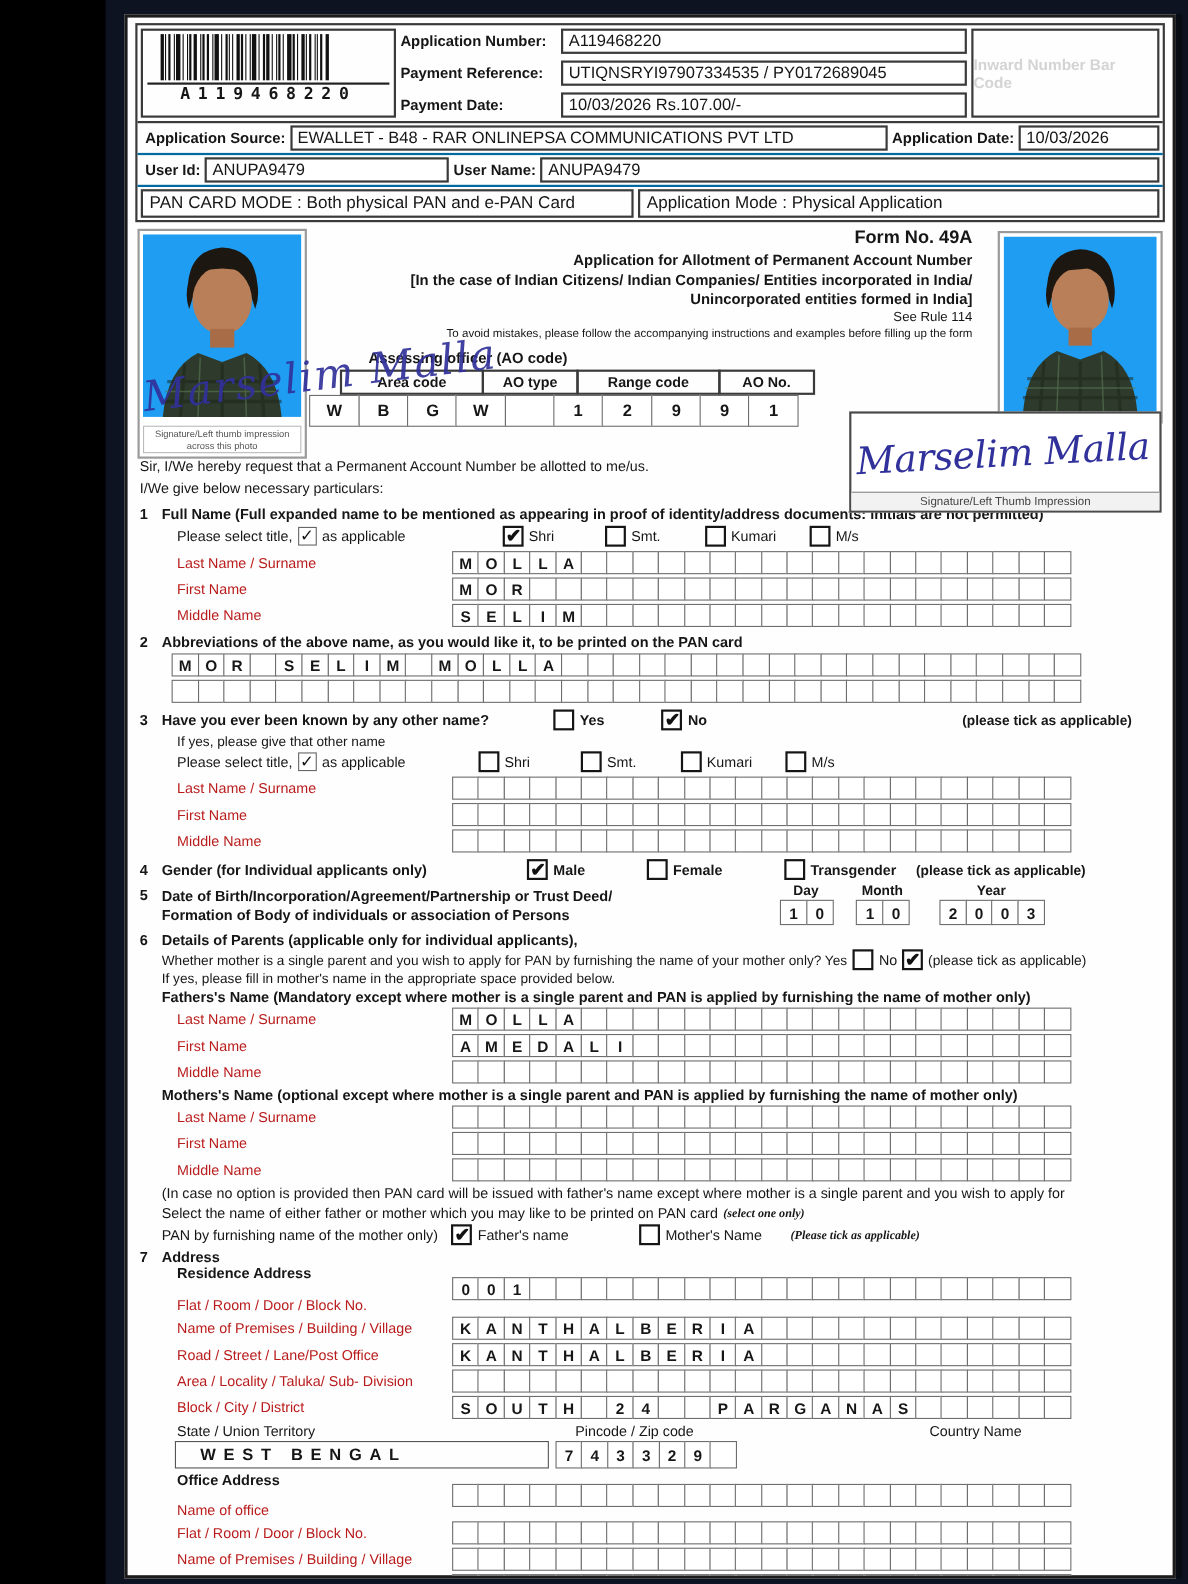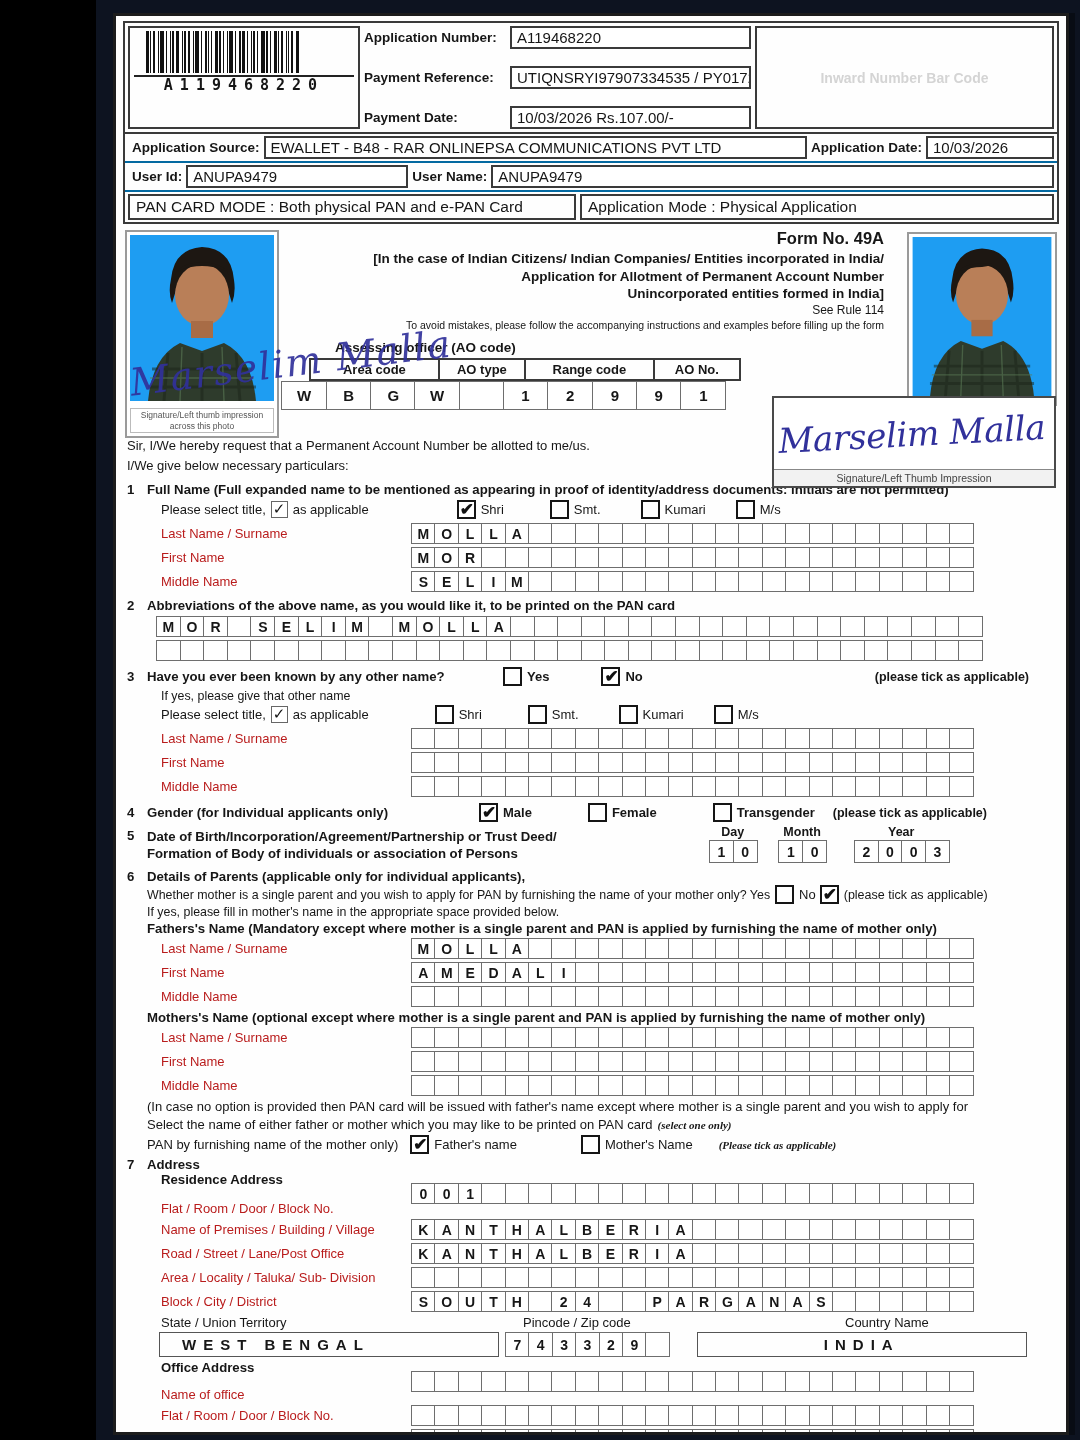--- a/index.html
+++ b/index.html
@@ -10,21 +10,21 @@
   .page{position:absolute;left:113px;top:13px;width:956px;height:1422px;background:#fefefe;border:3px solid #1c1c1c;padding:5px 7px;overflow:hidden;box-shadow:6px 0 0 rgba(0,0,0,.35);}
   .hdrwrap{border:2px solid #3a3a3a;}
   .hrow{display:flex;align-items:center;padding:2px 3px;border-bottom:2px solid #0369a1;}
   .hrow:last-child{border-bottom:none;}
   .klabel{font-weight:bold;font-size:13.5px;white-space:nowrap;padding:0 4px;}
   .vbox{border:2px solid #3a3a3a;background:#fff;font-size:15px;padding:1px 5px;white-space:nowrap;overflow:hidden;}
   .grow{flex:1;}
   .hdr-top{display:flex;align-items:stretch;border-bottom:2px solid #3a3a3a;padding:3px;}
   .barcode-box{width:232px;border:2px solid #3a3a3a;padding:3px 4px 1px 4px;display:flex;flex-direction:column;align-items:center;}
   .bc-text{font-family:"DejaVu Sans Mono",monospace;font-weight:bold;font-size:15px;letter-spacing:7px;border-top:2px solid #222;width:100%;text-align:center;line-height:1.1;}
-  .hdr-mid{width:395px;display:flex;flex-direction:column;gap:17px;padding:0 4px;justify-content:flex-end;}
+  .hdr-mid{width:523px;display:flex;flex-direction:column;gap:6px;padding:0 4px;justify-content:flex-end;}
   .kv{display:flex;align-items:center;}
   .kv .klabel{width:146px;padding:0;}
   .kv .vbox{flex:1;}
   .inward-box{flex:1;border:2px solid #3a3a3a;display:flex;align-items:center;justify-content:center;color:#d4d4d4;font-weight:bold;font-size:14px;}
   .mode-box{font-size:15.5px;border:2px solid #3a3a3a;padding:2px 6px;}
   .bodyarea{position:relative;padding-top:4px;}
   
   .photo-frame{position:absolute;border:2px solid #9a9a9a;background:#fff;padding:3px;z-index:2;}
   .photo-frame.pl{left:2px;top:6px;width:154px;}
   .photo-frame.pr{right:2px;top:8px;width:150px;}
@@ -218,22 +218,22 @@
 
     <div class="sigbox">
       <svg viewBox="0 0 270 60">
         <text x="4" y="42" font-family="DejaVu Serif, serif" font-style="italic" font-size="33" fill="#31319b" textLength="258" transform="rotate(-3 135 30)">Marselim Malla</text>
       </svg>
       <div class="sigbox-label">Signature/Left Thumb Impression</div>
     </div>
 
     <div class="titleblock">
       <div class="t1">Form No. 49A</div>
+      <div class="t2">Application for Allotment of Permanent Account Number</div>
       <div class="t2">[In the case of Indian Citizens/ Indian Companies/ Entities incorporated in India/</div>
-      <div class="t2">Application for Allotment of Permanent Account Number</div>
       <div class="t2">Unincorporated entities formed in India]</div>
       <div class="t3">See Rule 114</div>
       <div class="t4">To avoid mistakes, please follow the accompanying instructions and examples before filling up the form</div>
     </div>
 
     <div class="ao-heading">Assessing officer (AO code)</div>
     <div class="ao-table">
       <div class="ao-hdr">
         <div class="aw3">Area code</div>
         <div class="aw2">AO type</div>
@@ -970,21 +970,20 @@
       <div class="statebox">WEST BENGAL</div>
       <div class="grid pingrid" style="margin-left:6px">
           <div class="cell">7</div>
           <div class="cell">4</div>
           <div class="cell">3</div>
           <div class="cell">3</div>
           <div class="cell">2</div>
           <div class="cell">9</div>
         </div>
       <div class="cell" style="height:25px"></div>
-      <div class="countrybox">INDIA</div>
     </div>
     <div class="subhead" style="padding-left:38px;margin:1px 0 0 0">Office Address</div>
     <div class="frow" style="margin-top:-14px">
       <div class="flabel" style="padding-top:26px">Name of office</div>
       <div class="grid">
           <div class="cell"></div>
           <div class="cell"></div>
           <div class="cell"></div>
           <div class="cell"></div>
           <div class="cell"></div>

